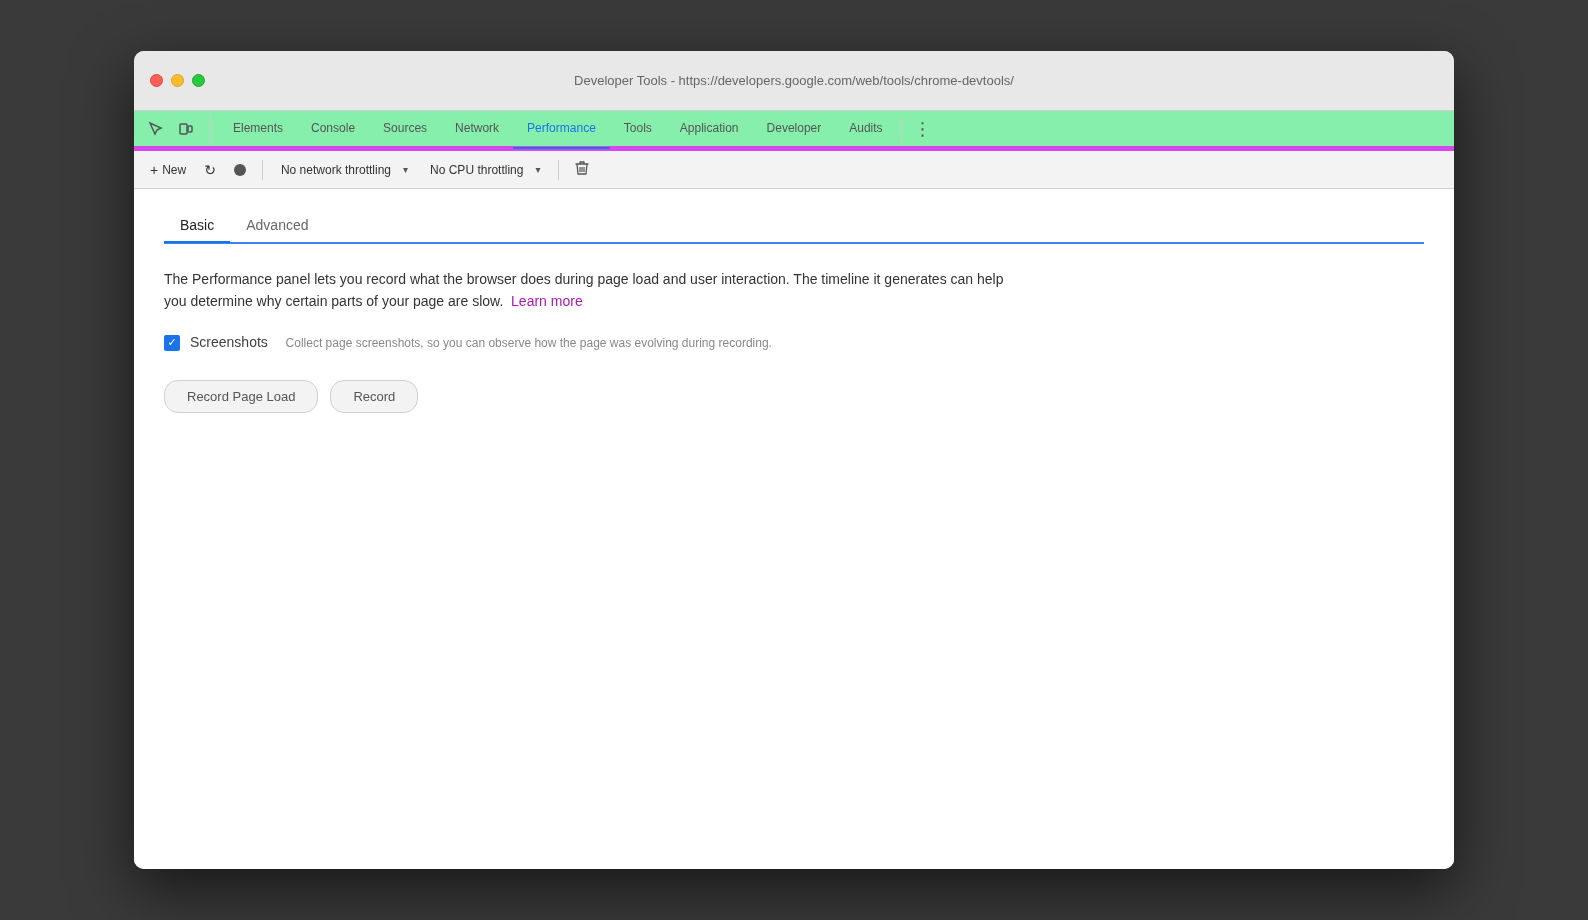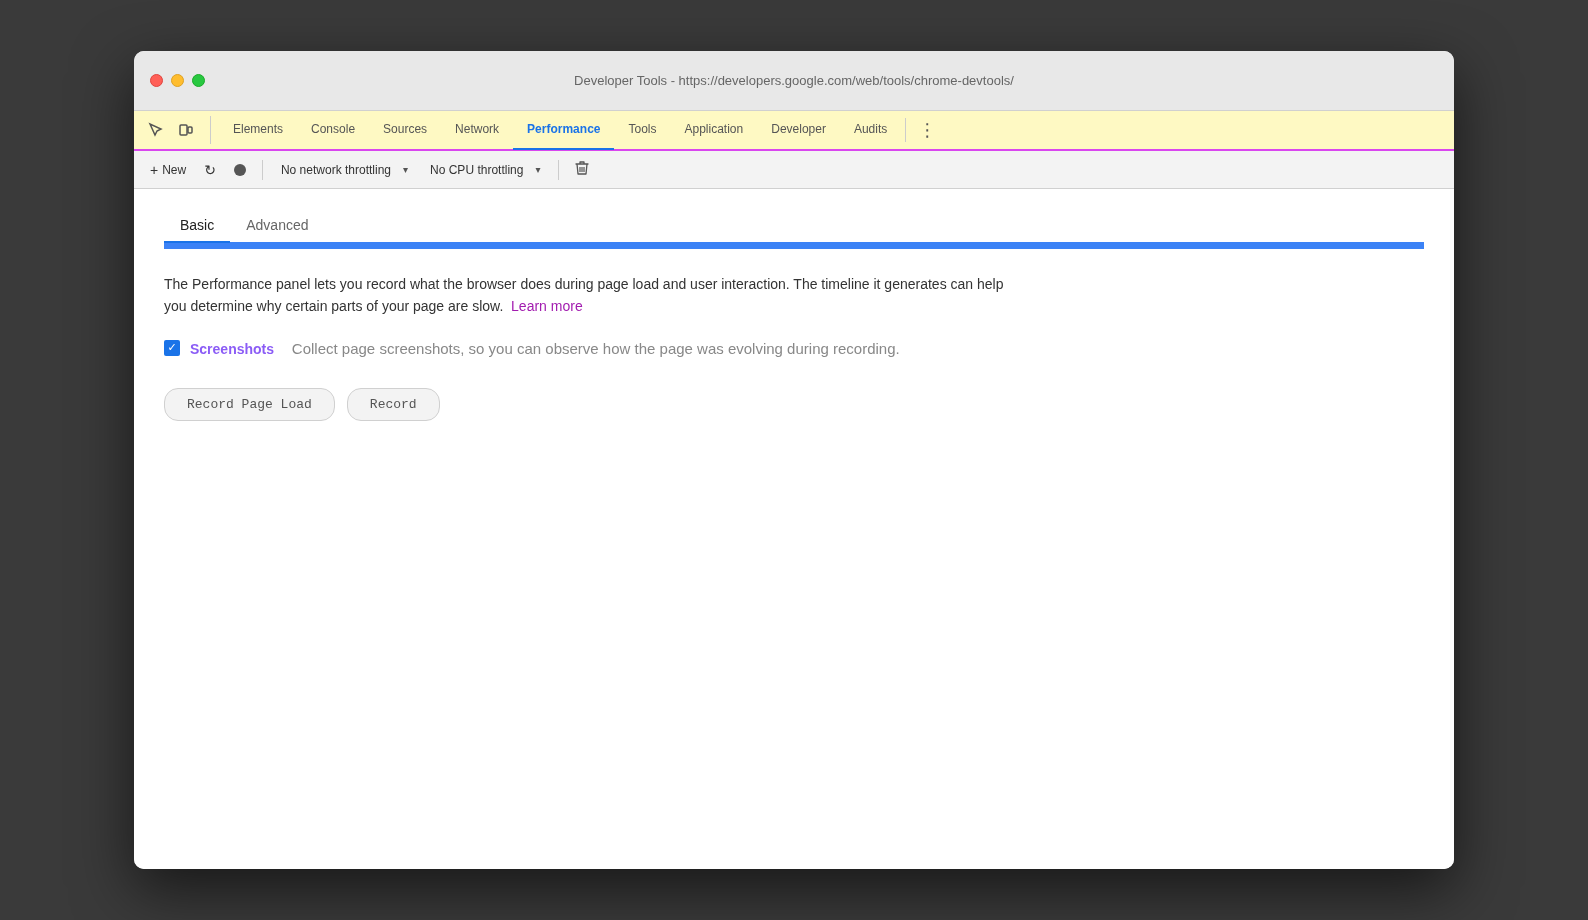--- a/index.html
+++ b/index.html
@@ -42,22 +42,22 @@
     .tl-max { background: #28c840; border: 1px solid #1aab29; }
     .titlebar-title {
       position: absolute;
       left: 50%;
       transform: translateX(-50%);
       font-size: 13px;
       color: #666;
       white-space: nowrap;
     }
     .toolbar {
-      background: #fef9c3;
-      border-bottom: 2px solid #d946ef;
+      background: #86efac;
+      border-bottom: 5px solid #d946ef;
       display: flex;
       align-items: center;
       padding: 0 8px;
       height: 40px;
       gap: 2px;
     }
     .toolbar-left-icons {
       display: flex;
       align-items: center;
       gap: 2px;
@@ -83,21 +83,21 @@
       align-items: center;
       font-size: 12px;
       color: #555;
       cursor: pointer;
       border-bottom: 2px solid transparent;
       white-space: nowrap;
     }
     .tab.active {
       color: #1a73e8;
       border-bottom: 2px solid #1a73e8;
-      font-weight: 700;
+      font-weight: 400;
     }
     .tab-divider {
       width: 1px;
       height: 24px;
       background: #ccc;
       margin: 0 4px;
     }
     .tab-more {
       padding: 0 8px;
       font-size: 18px;
@@ -155,21 +155,21 @@
       cursor: pointer;
       padding: 4px 6px;
     }
     .main-content {
       background: white;
       padding: 20px 30px 30px 30px;
       min-height: 680px;
     }
     .content-tabs {
       display: flex;
-      border-bottom: 7px solid #3b82f6;
+      border-bottom: 2px solid #3b82f6;
       margin-bottom: 24px;
     }
     .content-tab {
       padding: 8px 16px;
       font-size: 14px;
       color: #666;
       cursor: pointer;
       border-bottom: 2px solid transparent;
       margin-bottom: -1px;
     }
@@ -208,43 +208,42 @@
       justify-content: center;
       cursor: pointer;
     }
     .checkbox-check {
       color: white;
       font-size: 11px;
       line-height: 1;
     }
     .checkbox-label {
       font-size: 14px;
-      color: #8b5cf6;
-      font-weight: 700;
+      color: #404040;
+      font-weight: 400;
       min-width: 100px;
     }
     .checkbox-desc {
-      font-size: 15px;
+      font-size: 12px;
       color: #888;
       line-height: 1.5;
     }
     .buttons-row {
       display: flex;
       gap: 12px;
       margin-top: 10px;
     }
     .action-button {
       padding: 8px 22px;
       font-size: 13px;
       color: #555;
       background: #f3f3f3;
       border: 1px solid #d0d0d0;
       border-radius: 14px;
       cursor: pointer;
-      font-family: Liberation Mono, monospace;
     }
   </style>
 </head>
 <body>
 
 <div class="window">
 
   <div class="titlebar">
     <div class="traffic-lights">
       <div class="traffic-light tl-close"></div>

